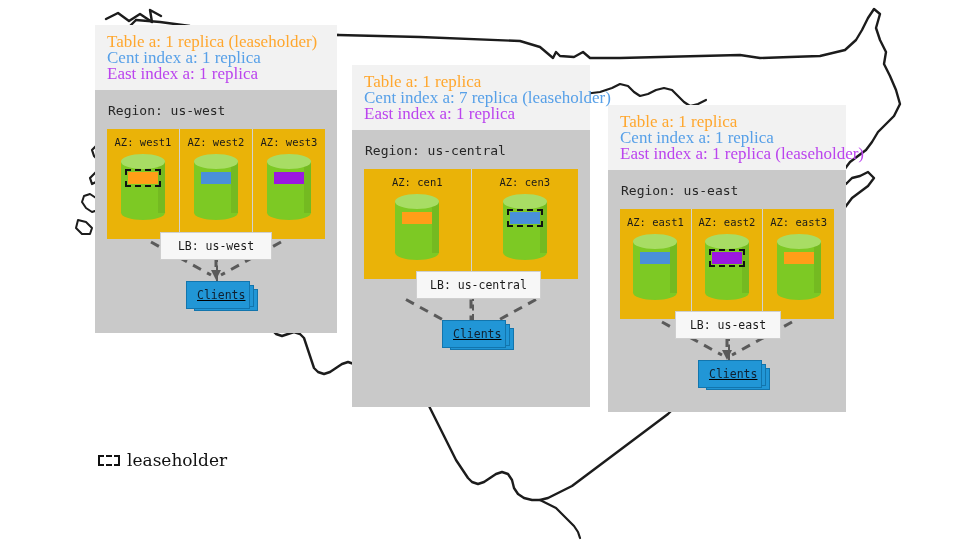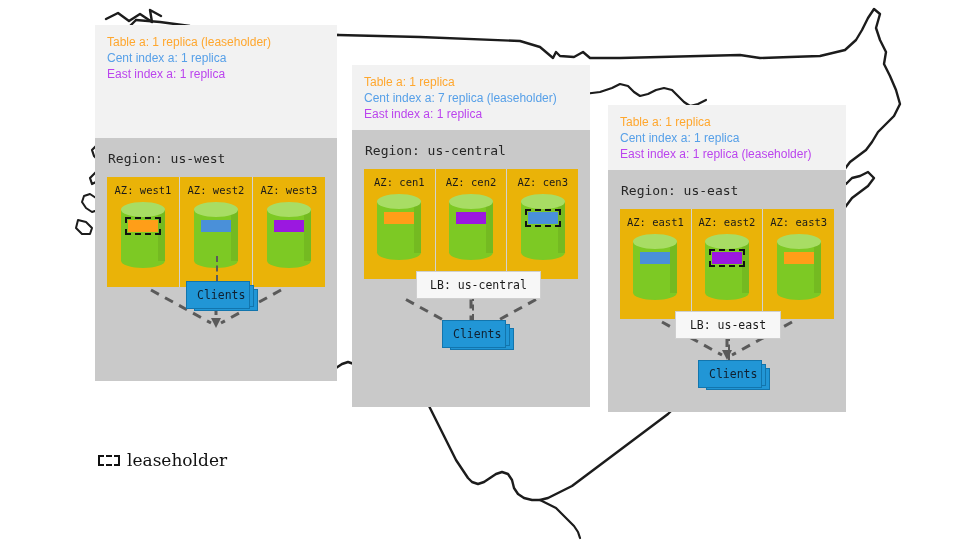--- a/index.html
+++ b/index.html
@@ -26,22 +26,22 @@
     z-index: 1;
   }
   .region-panel {
     position: absolute;
     background: #f2f2f2;
     z-index: 2;
   }
   .panel-header {
     padding: 9px 12px 8px 12px;
     line-height: 16px;
-    font-size: 12px;
-    font-family: Liberation Sans, sans-serif;
+    font-size: 17px;
+    font-family: Liberation Serif, serif;
     white-space: nowrap;
   }
   .hdr-line { display: block; }
   .c-table { color: #ffa72e; }
   .c-cent  { color: #57a0e8; }
   .c-east  { color: #bb44ee; }
 
   .region-box {
     background: #c9c9c9;
     padding: 0;
@@ -136,20 +136,21 @@
     font-family: "DejaVu Sans Mono", monospace;
     padding: 6px 10px;
     white-space: nowrap;
     z-index: 6;
     text-align: center;
     box-sizing: border-box;
   }
   .clients-stack {
     position: absolute;
     z-index: 6;
+    text-decoration: underline;
   }
   .clients-shadow {
     position: absolute;
     background: #2196d6;
     border: 1px solid #1275ad;
     box-sizing: border-box;
   }
   .clients-box {
     position: relative;
     background: #2196d6;
@@ -231,21 +232,21 @@
 
     <path fill="none" stroke="#1c1c1c" stroke-width="2.0" stroke-linejoin="round" stroke-linecap="round" d="M78,220 L86,222 L92,228 L90,234 L82,234 L76,228 Z"></path>
   </svg>
 
   <div class="region-panel" style="left:95px; top:25px; width:242px; height:308px;">
     <div class="panel-header">
       <span class="hdr-line c-table">Table a: 1 replica (leaseholder)</span>
       <span class="hdr-line c-cent">Cent index a: 1 replica</span>
       <span class="hdr-line c-east">East index a: 1 replica</span>
     </div>
-    <div class="region-box" style="height:243px;margin-top:48px;">
+    <div class="region-box" style="height:243px;">
       <div class="region-title">Region: us-west</div>
       <div class="az-container" style="height:110px;">
         <div class="az-cell">
           <div class="az-label">AZ: west1</div>
           <div class="cyl-wrap">
             <div class="cyl-bottom"></div>
             <div class="cyl-body"></div>
             <div class="cyl-shade"></div>
             <div class="cyl-top"></div>
             <div class="replica-bar bar-orange lease"></div>
@@ -273,20 +274,23 @@
         </div>
       </div>
       <svg class="az-arrows" viewBox="0 0 242 243" xmlns="http://www.w3.org/2000/svg">
         <path d="M56,152 L116,185" fill="none" stroke="#5a5a5a" stroke-width="3" stroke-dasharray="9,7"></path>
         <path d="M121,152 L121,181" fill="none" stroke="#5a5a5a" stroke-width="3" stroke-dasharray="9,7"></path>
         <path d="M186,152 L126,185" fill="none" stroke="#5a5a5a" stroke-width="3" stroke-dasharray="9,7"></path>
         <path d="M121,190 L116,180 L126,180 Z" fill="#5a5a5a"></path>
       </svg>
     </div>
   </div>
+  <div class="lb-box" style="left:160px; top:232px; width:112px;">
+    <span>LB: us-west</span>
+  </div>
   <div class="connector" style="left:216px; top:256px; height:25px;"></div>
   <div class="clients-stack" style="left:186px; top:281px; width:72px; height:30px;">
     <div class="clients-shadow" style="left:8px; top:8px; width:64px; height:22px;"></div>
     <div class="clients-shadow" style="left:4px; top:4px; width:64px; height:22px;"></div>
     <div class="clients-box" style="width:64px;">
       <span>Clients</span>
     </div>
   </div>
 
   <div class="region-panel" style="left:352px; top:65px; width:238px; height:307px;">
@@ -299,30 +303,20 @@
       <div class="region-title">Region: us-central</div>
       <div class="az-container" style="height:110px;">
         <div class="az-cell">
           <div class="az-label">AZ: cen1</div>
           <div class="cyl-wrap">
             <div class="cyl-bottom"></div>
             <div class="cyl-body"></div>
             <div class="cyl-shade"></div>
             <div class="cyl-top"></div>
             <div class="replica-bar bar-orange"></div>
-          </div>
-        </div>
-        <div class="az-cell">
-          <div class="az-label">AZ: cen2</div>
-          <div class="cyl-wrap">
-            <div class="cyl-bottom"></div>
-            <div class="cyl-body"></div>
-            <div class="cyl-shade"></div>
-            <div class="cyl-top"></div>
-            <div class="replica-bar bar-purple"></div>
           </div>
         </div>
         <div class="az-cell">
           <div class="az-label">AZ: cen3</div>
           <div class="cyl-wrap">
             <div class="cyl-bottom"></div>
             <div class="cyl-body"></div>
             <div class="cyl-shade"></div>
             <div class="cyl-top"></div>
             <div class="replica-bar bar-blue lease"></div>

